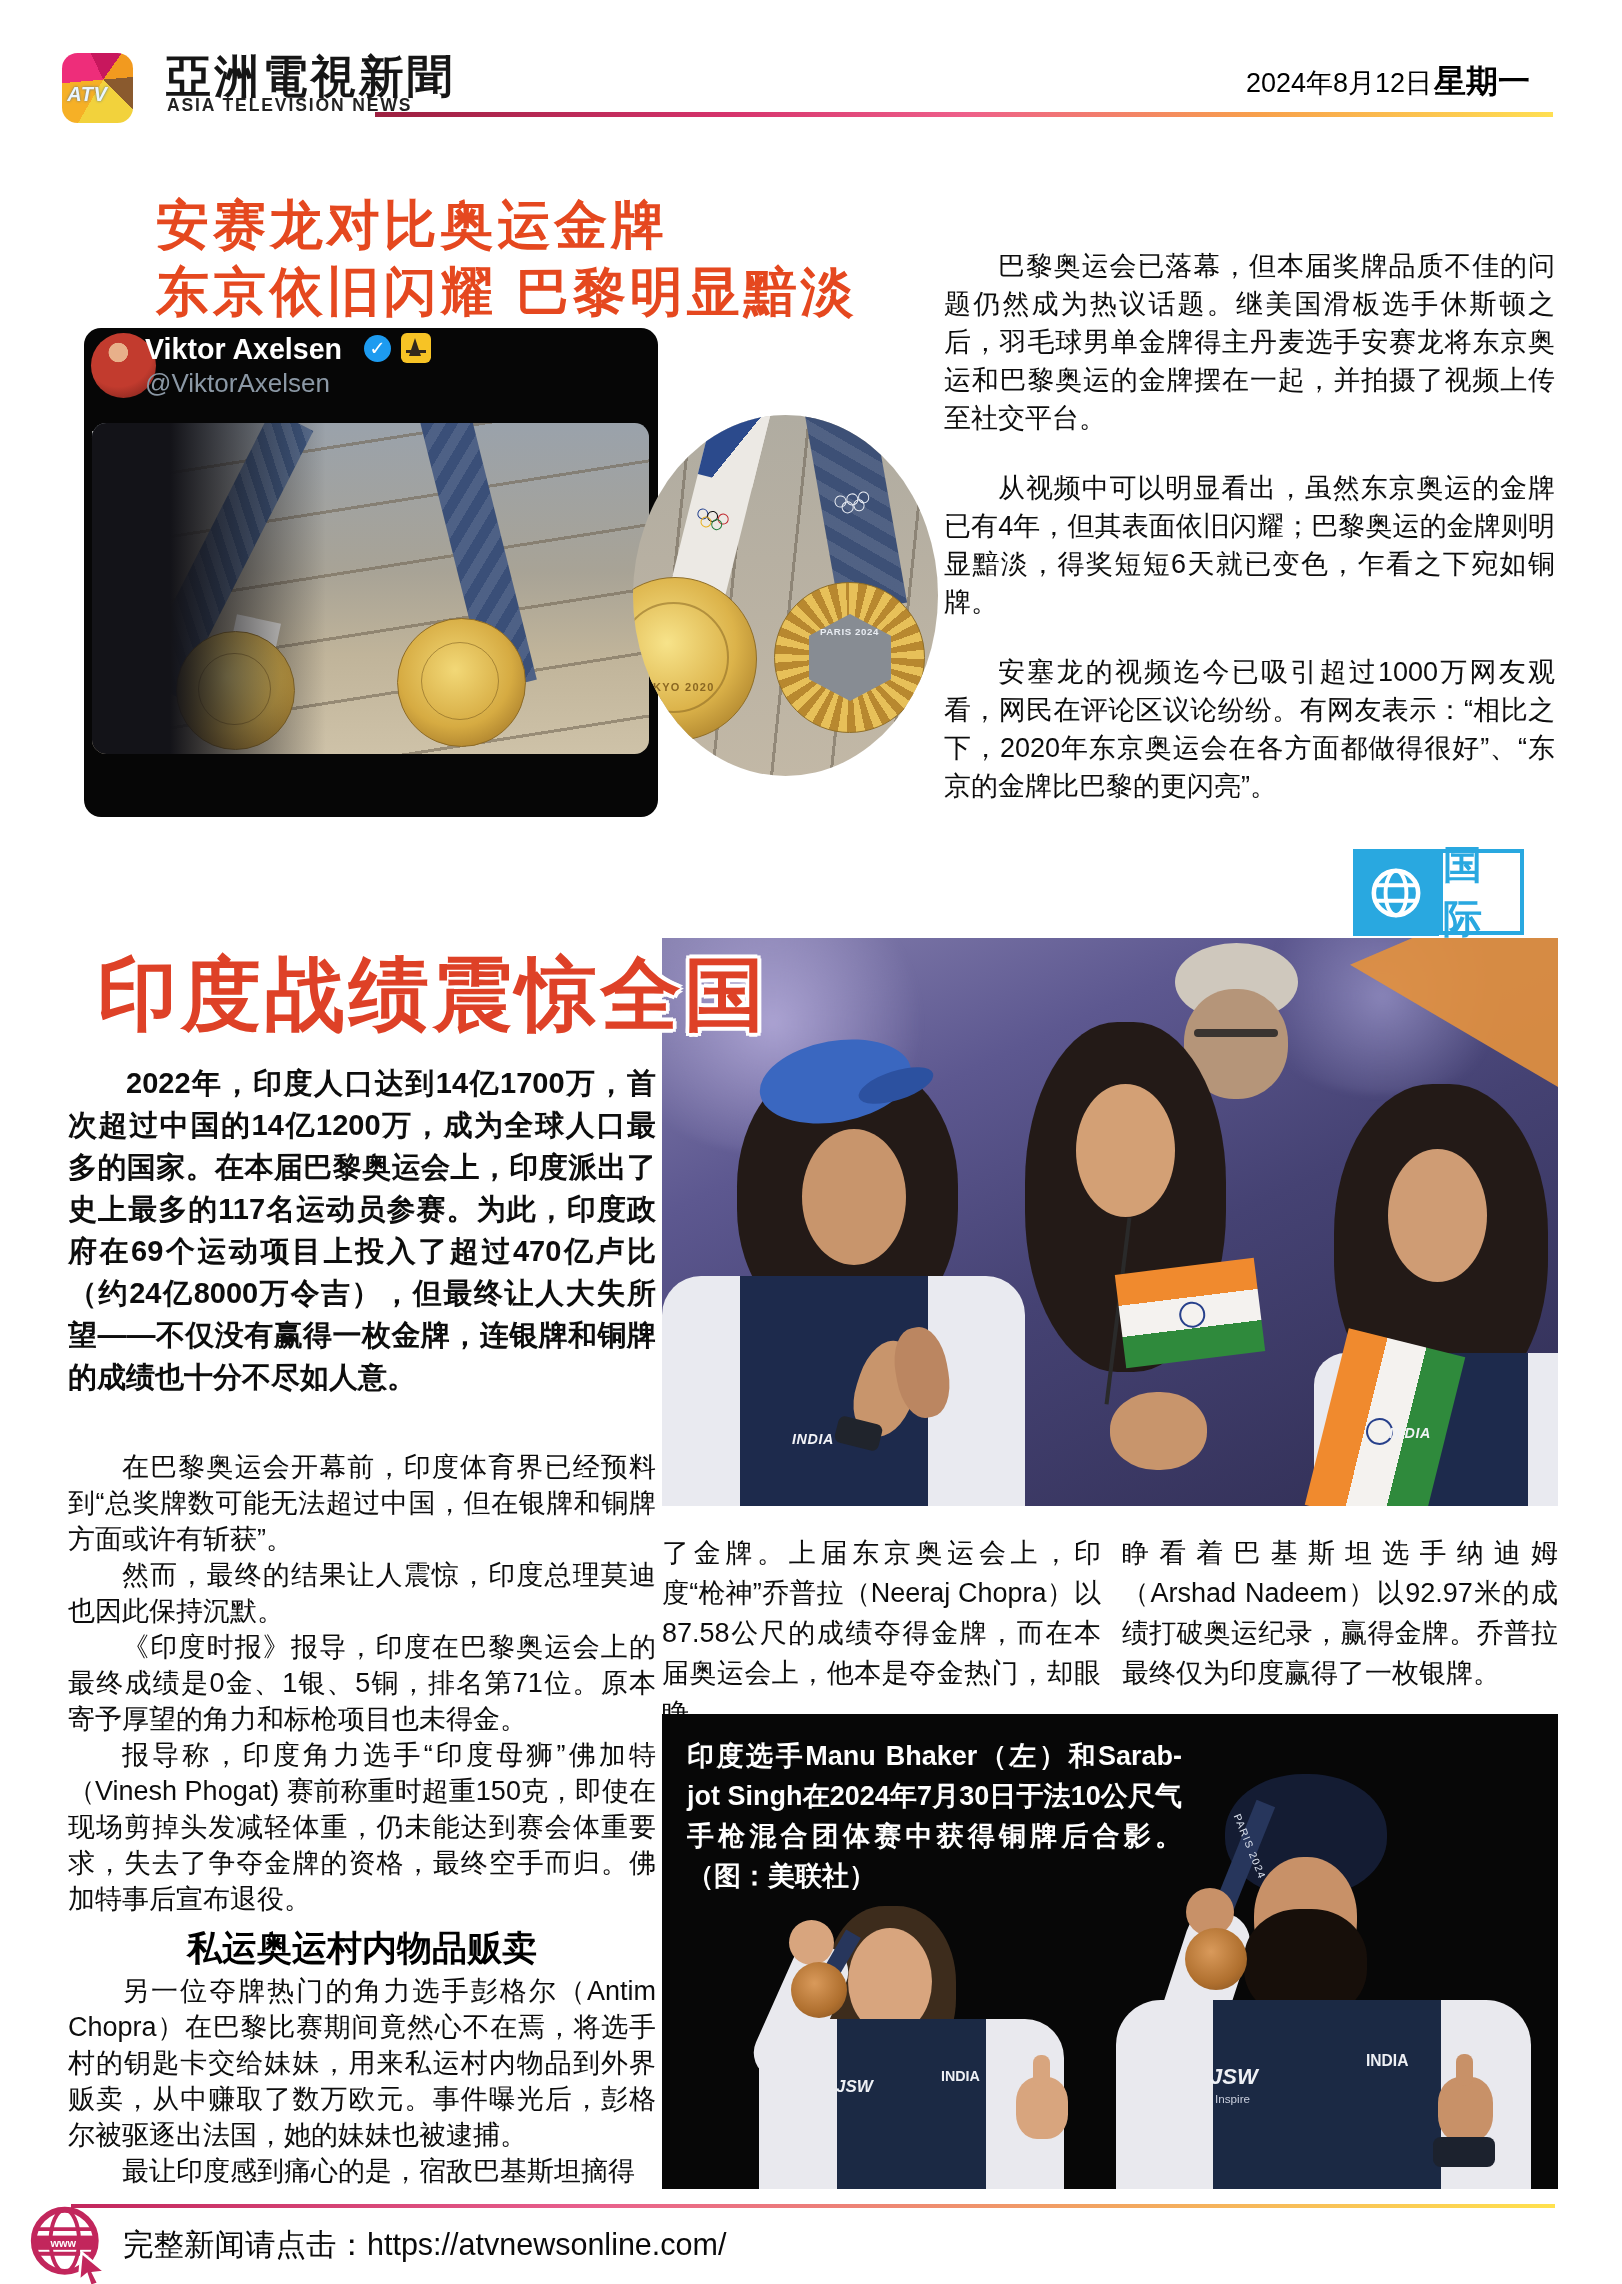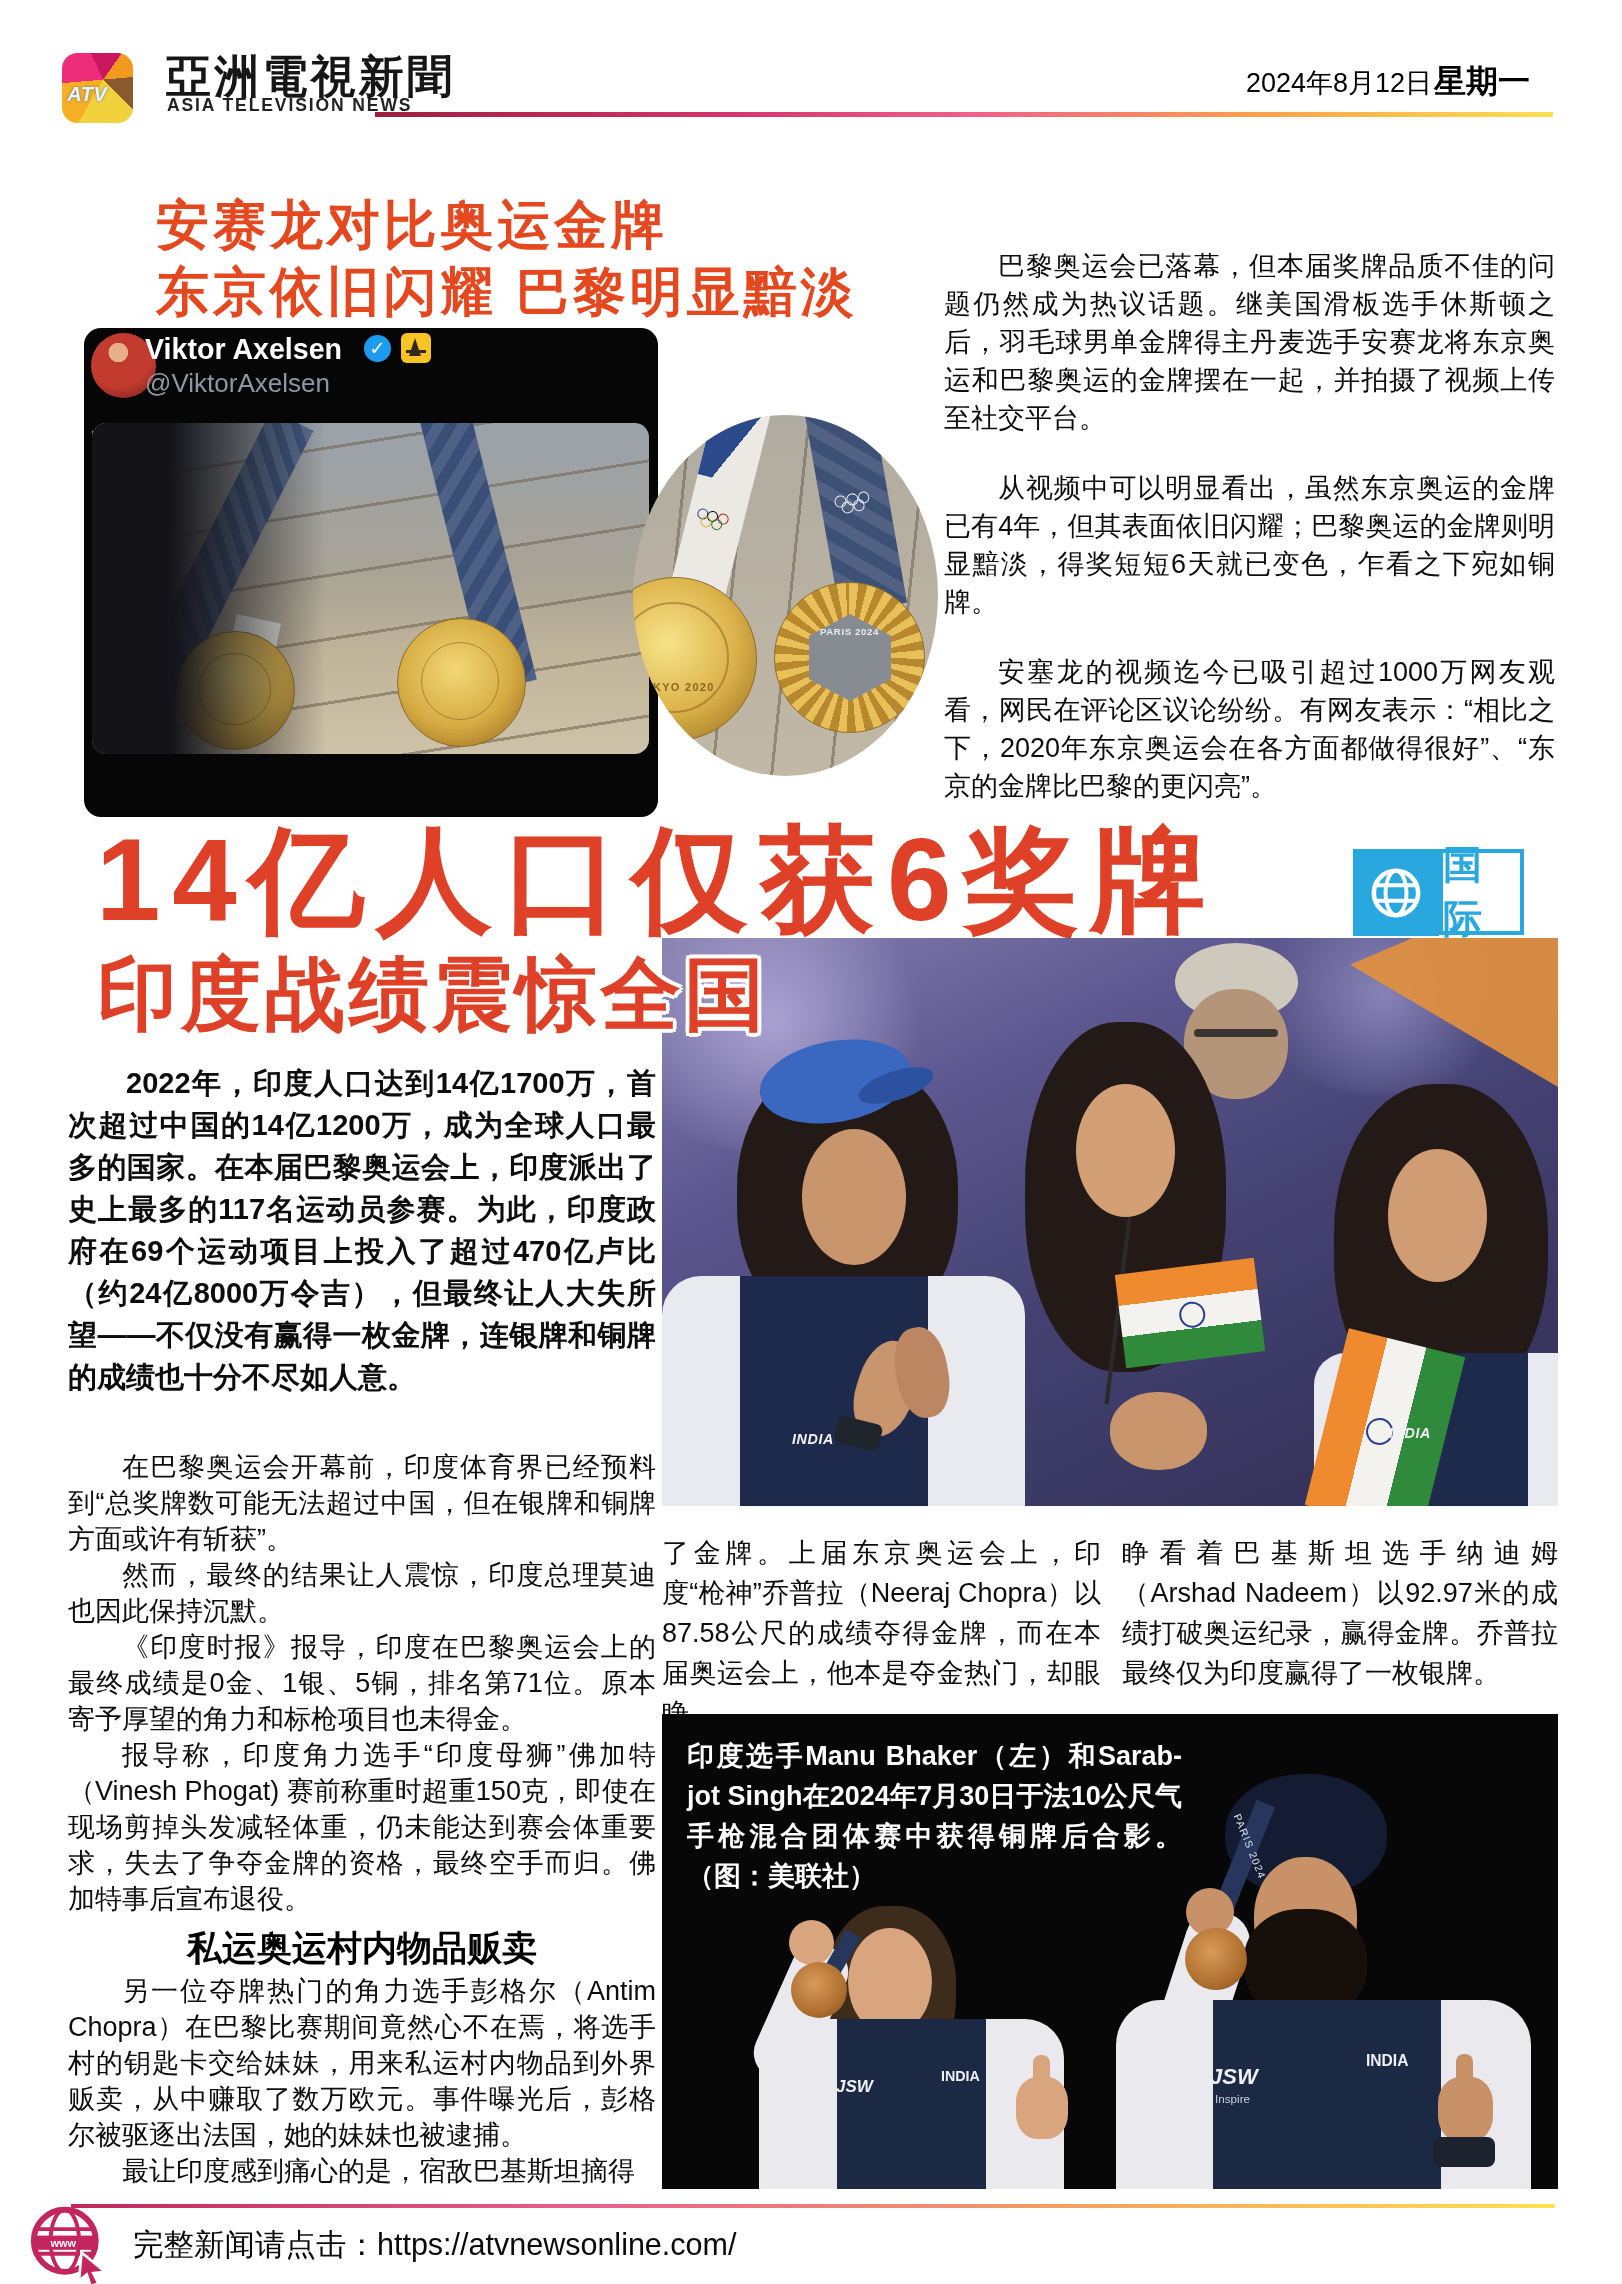--- a/index.html
+++ b/index.html
@@ -199,21 +199,21 @@
   .lab-jsw1{left:174px;top:363px;font-size:17px;font-style:italic;}
   .lab-ind1{left:279px;top:354px;font-size:14.3px;}
   .lab-jsw2{left:548px;top:350px;font-size:22px;font-style:italic;}
   .lab-insp{left:553px;top:378px;font-size:11.7px;font-weight:normal;color:#c9cedd;}
   .lab-ind2{left:704px;top:338px;font-size:15.6px;}
 
   
   .ft-rule{left:71px;top:2204px;width:1484px;height:3.9px;
     background:linear-gradient(90deg,#c2265c,#e85f8d 35%,#f2a560 70%,#ffe14d 100%);}
   .ft-icon{left:26px;top:2202px;width:84px;height:84px;}
-  .ft-text{left:133px;top:2225px;font-size:30.5px;color:#0a0a0a;}
+  .ft-text{left:123px;top:2225px;font-size:30.5px;color:#0a0a0a;}
   .ft-text a{color:#0a0a0a;text-decoration:none;}
 </style>
 </head>
 <body>
 
 <div id="page">
 
   <div class="abs logo">
     <div class="abs logo-txt">ATV</div>
   </div>
@@ -283,21 +283,20 @@
       <span class="t">PARIS 2024</span>
     </div>
   </div>
 
   <div class="abs bodytxt col-r1">
     <p>巴黎奥运会已落幕，但本届奖牌品质不佳的问题仍然成为热议话题。继美国滑板选手休斯顿之后，羽毛球男单金牌得主丹麦选手安赛龙将东京奥运和巴黎奥运的金牌摆在一起，并拍摄了视频上传至社交平台。</p>
     <p>从视频中可以明显看出，虽然东京奥运的金牌已有4年，但其表面依旧闪耀；巴黎奥运的金牌则明显黯淡，得奖短短6天就已变色，乍看之下宛如铜牌。</p>
     <p>安塞龙的视频迄今已吸引超过1000万网友观看，网民在评论区议论纷纷。有网友表示：“相比之下，2020年东京奥运会在各方面都做得很好”、“东京的金牌比巴黎的更闪亮”。</p>
   </div>
 
-  <div class="abs a2-h">14亿人口仅获6奖牌</div>
   <div class="abs badge">
     <div class="bx1">
       <svg width="60" height="60" viewBox="0 0 92 92">
         <circle cx="46" cy="46" r="34" fill="none" stroke="#ffffff" stroke-width="7"></circle>
         <ellipse cx="46" cy="46" rx="16" ry="34" fill="none" stroke="#ffffff" stroke-width="6"></ellipse>
         <line x1="12" y1="34" x2="80" y2="34" stroke="#ffffff" stroke-width="6"></line>
         <line x1="12" y1="58" x2="80" y2="58" stroke="#ffffff" stroke-width="6"></line>
       </svg>
     </div>
     <div class="bx2">国际</div>

